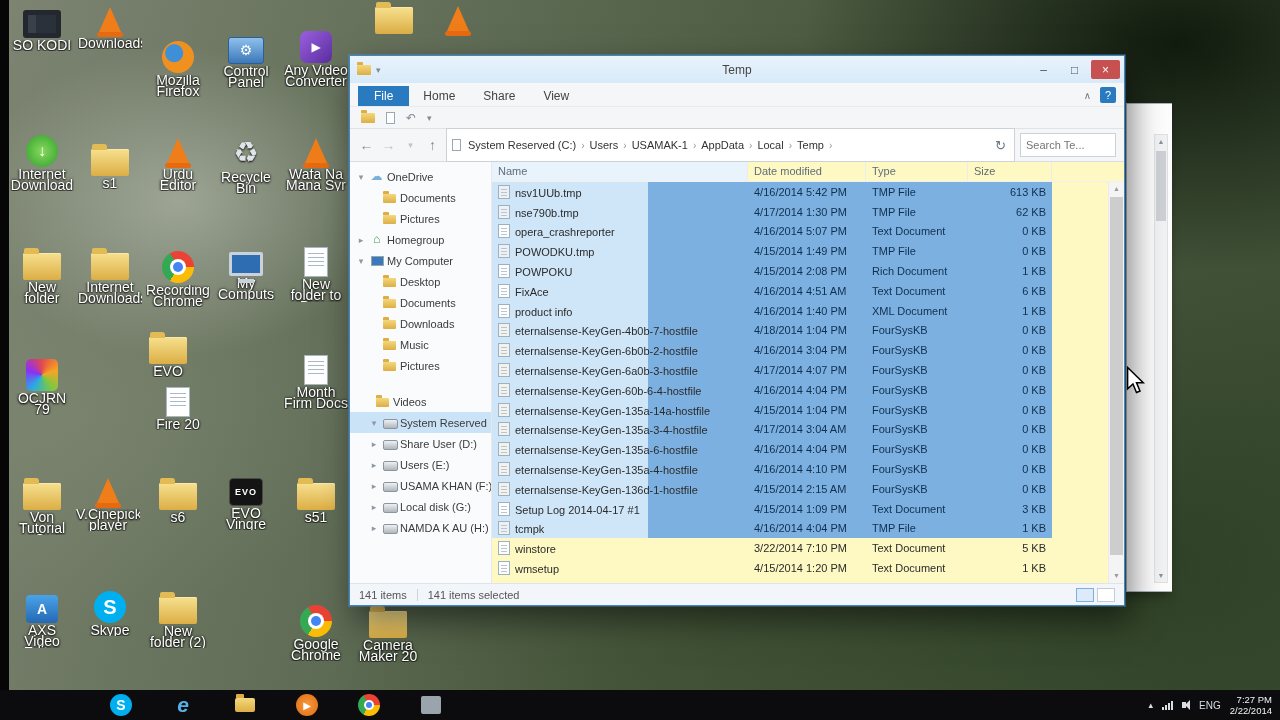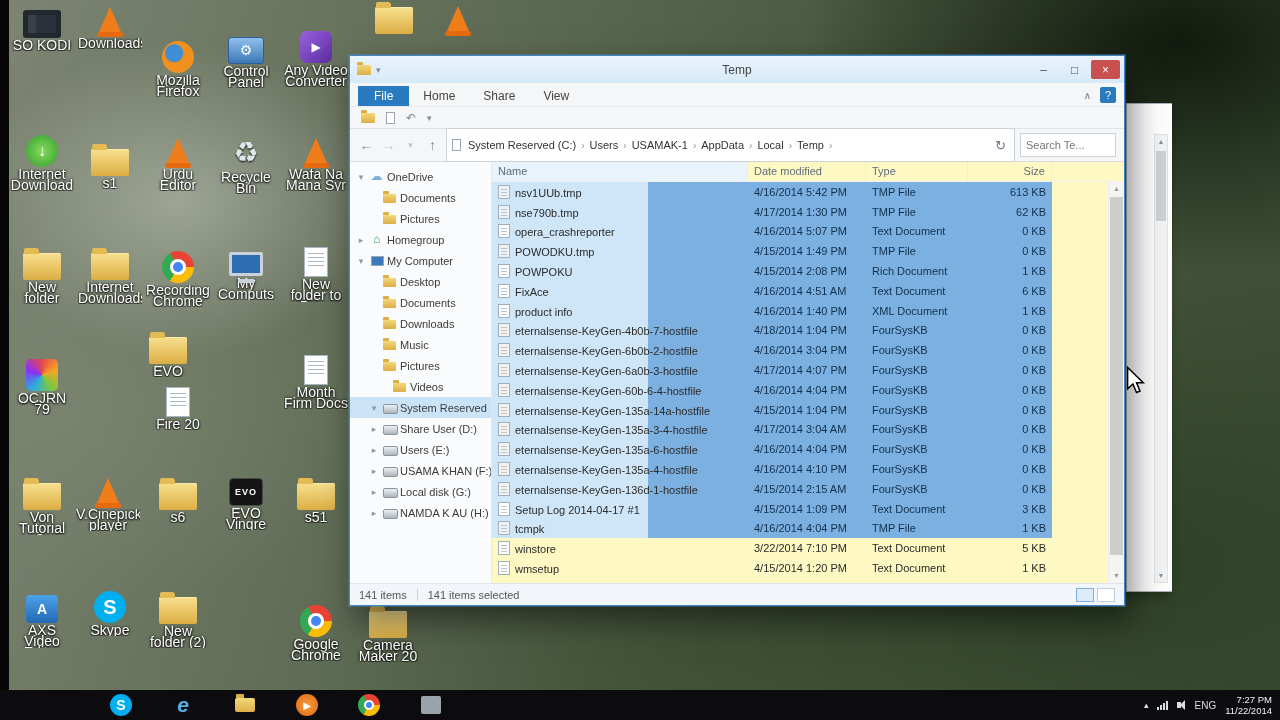--- a/index.html
+++ b/index.html
@@ -86,21 +86,21 @@
 .nico-folder::after{content:"";position:absolute;left:0;bottom:1px;width:13px;height:9px;background:linear-gradient(#f3d87c,#ddae45);border-radius:1px}
 .nico-folder::before{content:"";position:absolute;left:0;bottom:10px;width:6px;height:3px;background:#ddae45;border-radius:1px 1px 0 0}
 .nico-drive::after{content:"";position:absolute;left:0;top:3px;width:13px;height:8px;background:linear-gradient(#eef1f4,#aeb6bd);border:1px solid #8d959c;border-radius:2px}
 .nico-computer::after{content:"";position:absolute;left:1px;top:2px;width:11px;height:8px;background:#3b79bd;border:1px solid #9aa4ad}
 .nico-cloud{color:#7ab0d8}
 .nico-home{color:#3f9e52}
 .filearea{flex:1;position:relative;background:#fef9c3}
 .lheader{height:20px;display:flex;font-size:11px;color:#5f6d7b;border-bottom:1px solid #f0f0f0}
 .hc{padding:3px 6px;border-right:1px solid #ececec;white-space:nowrap;overflow:hidden}
 .hc.name{width:256px;background:#e9f3fc}
-.hc.date{width:118px}.hc.type{width:102px}.hc.size{width:84px;text-align:right}
+.hc.date{width:118px}.hc.type{width:102px}.hc.size{width:84px;}
 .rows{position:absolute;top:20px;left:0;right:16px;bottom:0;overflow:hidden}
 .frow{height:19.8px;display:flex;align-items:center;font-size:11px;color:#2b2b2b}
 .frow.sel{background:linear-gradient(90deg,#cfe6f8 0,#cfe6f8 156px,#7cb0e0 156px,#7cb0e0 560px,rgba(0,0,0,0) 560px)}
 .fcell{padding:0 6px;white-space:nowrap;overflow:hidden}
 .c-name{width:256px;display:flex;align-items:flex-end;gap:5px}
 .c-date{width:118px}.c-type{width:102px}.c-size{width:84px;text-align:right}
 .frow.sel .c-date,.frow.sel .c-type,.frow.sel .c-size{color:#10304f}
 .fico{width:12px;height:14px;background:#fdfdfd;border:1px solid #9fb0c0;flex:none;position:relative}
 .fico::after{content:"";position:absolute;left:2px;right:2px;top:3px;height:7px;background:repeating-linear-gradient(#b9c6d2 0 1px,transparent 1px 3px)}
 .fico-tmp{background:#eef1f4}
@@ -386,21 +386,21 @@
           <div class="navrow" style="padding-left: 19px;">
             <span class="exp"></span>
             <span class="nico nico-folder"></span>
             <span class="nlabel">Music</span>
           </div>
           <div class="navrow" style="padding-left: 19px;">
             <span class="exp"></span>
             <span class="nico nico-folder"></span>
             <span class="nlabel">Pictures</span>
           </div>
-          <div class="navrow" style="padding-left: 29px;">
+          <div class="navrow" style="padding-left: 12px; margin-top: 15px;">
             <span class="exp"></span>
             <span class="nico nico-folder"></span>
             <span class="nlabel">Videos</span>
           </div>
           <div class="navrow sel" style="padding-left: 19px;">
             <span class="exp">▾</span>
             <span class="nico nico-drive"></span>
             <span class="nlabel">System Reserved</span>
           </div>
           <div class="navrow" style="padding-left: 19px;">
@@ -677,17 +677,17 @@
       <span class="bars">
           <i></i>
           <i></i>
           <i></i>
           <i></i>
         </span>
       <span class="spk"></span>
       <span class="lang">ENG</span>
       <div class="clock">
         <div>7:27 PM</div>
-        <div>11/22/2014</div>
+        <div>2/22/2014</div>
       </div>
     </div>
   </div>
 </div>
 
 </body></html>

